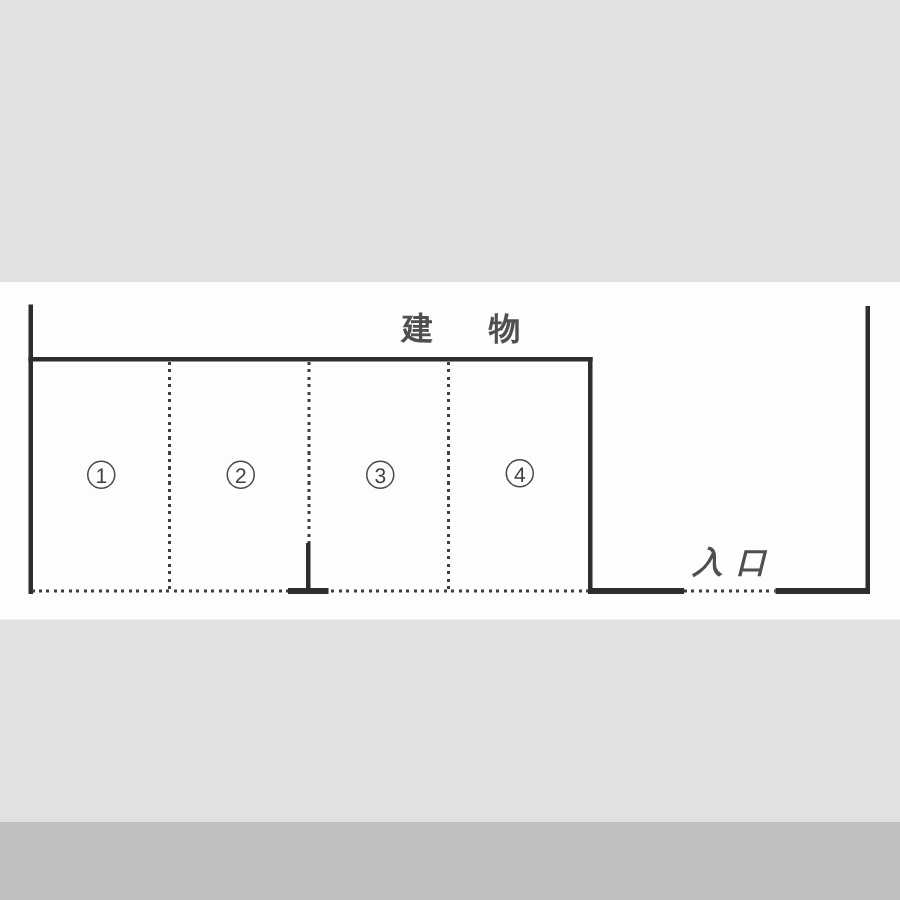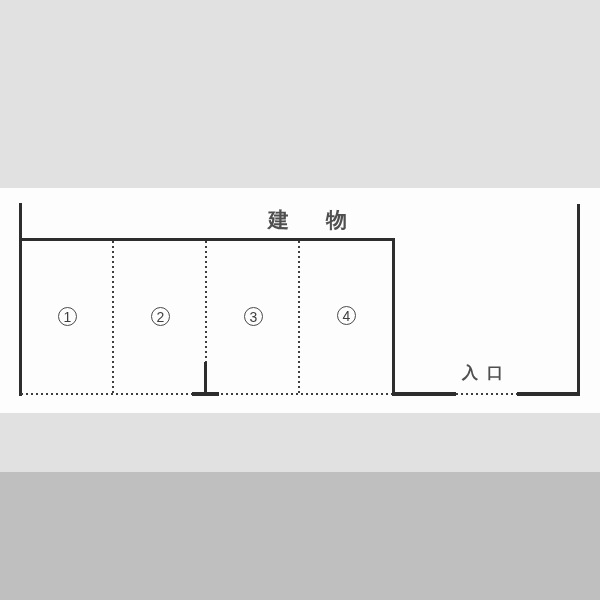--- a/index.html
+++ b/index.html
@@ -3,21 +3,21 @@
 <meta charset="utf-8">
 <style>
   html, body { margin: 0; padding: 0; }
   body {
     font-family: "Liberation Sans", "DejaVu Sans", sans-serif;
     background: #bfbfbf;
   }
   .screen {
     position: relative;
     width: 600px;
-    height: 472px;
+    height: 548px;
     background: #e1e1e1;
     overflow: hidden;
   }
   .canvas {
     position: absolute;
     left: 0; top: 188px;
     width: 600px; height: 225px;
     background: #fdfdfd;
   }
   .abs { position: absolute; }
@@ -36,21 +36,21 @@
   }
 
   .jp-label {
     color: #4f4f4f;
     font-size: 21px;
     font-weight: bold;
     white-space: nowrap;
     line-height: 1;
   }
   .building-label { letter-spacing: 37px; }
-  .entrance-label { font-size: 16px; letter-spacing: 9px; }
+  .entrance-label { font-size: 20px; letter-spacing: 9px; font-style: italic; }
 
   .space-num {
     position: absolute;
     width: 19px; height: 19px;
     border: 1.5px solid #4a4a4a;
     border-radius: 50%;
     color: #3f3f3f;
     font-size: 14px;
     line-height: 19px;
     text-align: center;

